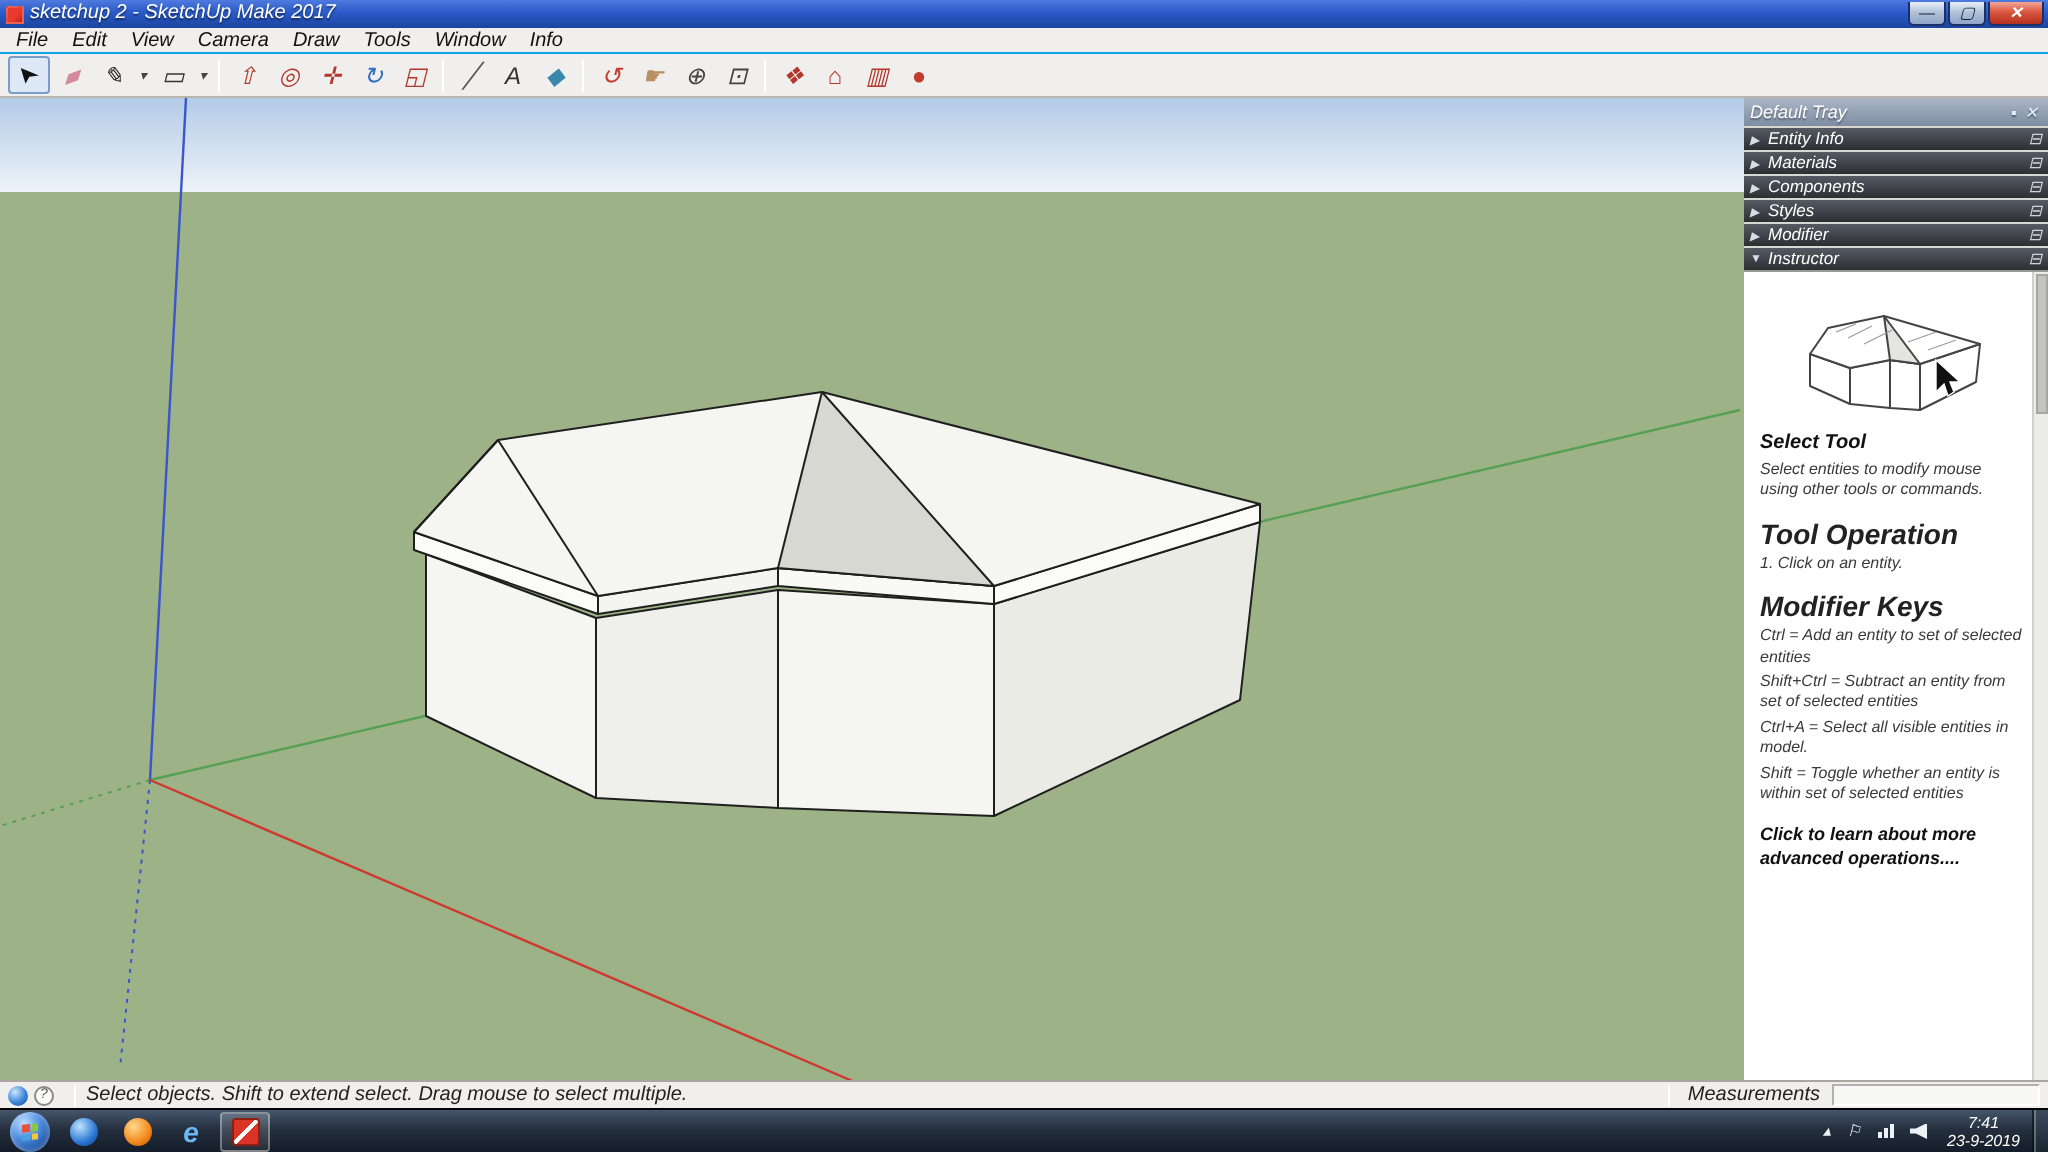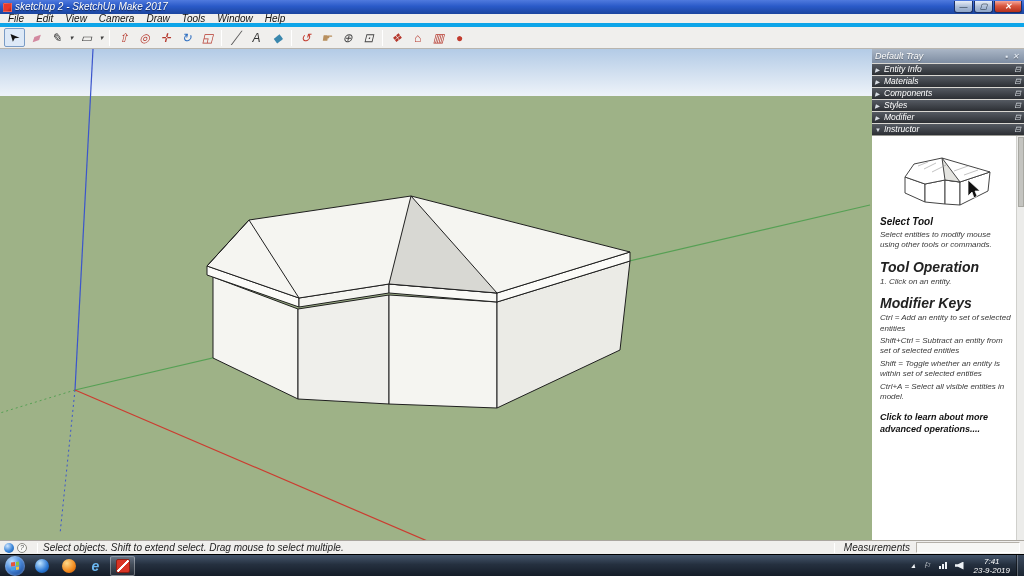--- a/index.html
+++ b/index.html
@@ -12,21 +12,21 @@
     display:flex; align-items:center; padding:0 2px; color:#fff; font-size:10px; }
   .win-ico { width:9px; height:9px; background:linear-gradient(135deg,#e8392b 60%,#b5251b); margin:0 3px 0 1px; border:1px solid #fff3; }
   .titlebar .title { flex:1; white-space:nowrap; overflow:hidden; line-height:14px; text-shadow:0 1px 1px #0008; }
   .caps { display:flex; gap:1px; }
   .cap-btn { width:19px; height:12px; border:1px solid #1a2f66; border-top:none; border-radius:0 0 3px 3px;
     background:linear-gradient(180deg,#e8eef8,#aebfd8 50%,#8fa6c8); color:#123; font-size:8px;
     display:flex; align-items:center; justify-content:center; line-height:1; }
   .cap-close { width:28px; background:linear-gradient(180deg,#f5a79b,#d9573f 45%,#b5301c); color:#fff; font-weight:bold; }
 
   
-  .menubar { height:13px; background:#f0efed; border-bottom:4px solid #0ea5e9; display:flex; align-items:center; padding-left:2px; }
+  .menubar { height:13px; background:#f0efed; border-bottom:1px solid #0ea5e9; display:flex; align-items:center; padding-left:2px; }
   .menu-item { font-size:10px; color:#111; padding:0 6px; line-height:13px; }
 
   
   .toolbar { height:22px; background:#f0efed; border-bottom:1px solid #b9b5ae; display:flex; align-items:center; padding-left:4px; }
   .tb-btn { width:21px; height:19px; display:flex; align-items:center; justify-content:center; border:1px solid transparent; border-radius:2px; }
   .tb-btn.active { border-color:#7a9cc6; background:#dde9f7; }
   .tb-glyph { font-size:12px; line-height:1; display:inline-block; }
   .tb-caret { width:9px; height:19px; font-size:7px; color:#444; display:flex; align-items:center; justify-content:center; }
   .tb-sep { width:1px; height:16px; background:#bdb9b2; border-right:1px solid #fff; margin:0 3px; }
 
@@ -114,21 +114,21 @@
   </div>
 
   <div class="menubar">
       <div class="menu-item">File</div>
       <div class="menu-item">Edit</div>
       <div class="menu-item">View</div>
       <div class="menu-item">Camera</div>
       <div class="menu-item">Draw</div>
       <div class="menu-item">Tools</div>
       <div class="menu-item">Window</div>
-      <div class="menu-item">Help</div>
+      <div class="menu-item">Info</div>
     </div>
 
   <div class="toolbar">
       <div class="tb-btn active">
         <span class="tb-glyph" style="color: rgb(17, 17, 17); transform: rotate(-135deg);">➤</span>
       </div>
       <div class="tb-btn">
         <span class="tb-glyph" style="color: rgb(211, 137, 160); transform: rotate(-20deg);">▰</span>
       </div>
       <div class="tb-btn">
@@ -299,22 +299,22 @@
           <div class="inst-title">Select Tool</div>
           <div class="inst-body">Select entities to modify mouse using other tools or commands.</div>
           <div class="inst-sub">Tool Operation</div>
           <div>
               <div class="inst-body">1. Click on an entity.</div>
             </div>
           <div class="inst-sub">Modifier Keys</div>
           <div>
               <div class="inst-body">Ctrl = Add an entity to set of selected entities</div>
               <div class="inst-body">Shift+Ctrl = Subtract an entity from set of selected entities</div>
+              <div class="inst-body">Ctrl+A = Select all visible entities in model.</div>
               <div class="inst-body">Shift = Toggle whether an entity is within set of selected entities</div>
-              <div class="inst-body">Ctrl+A = Select all visible entities in model.</div>
             </div>
           <div class="inst-link">Click to learn about more advanced operations....</div>
         </div>
       </div>
     </div>
   </div>
 
   <div class="statusbar">
     <span class="sb-globe"></span>
     <span class="sb-help">?</span>

